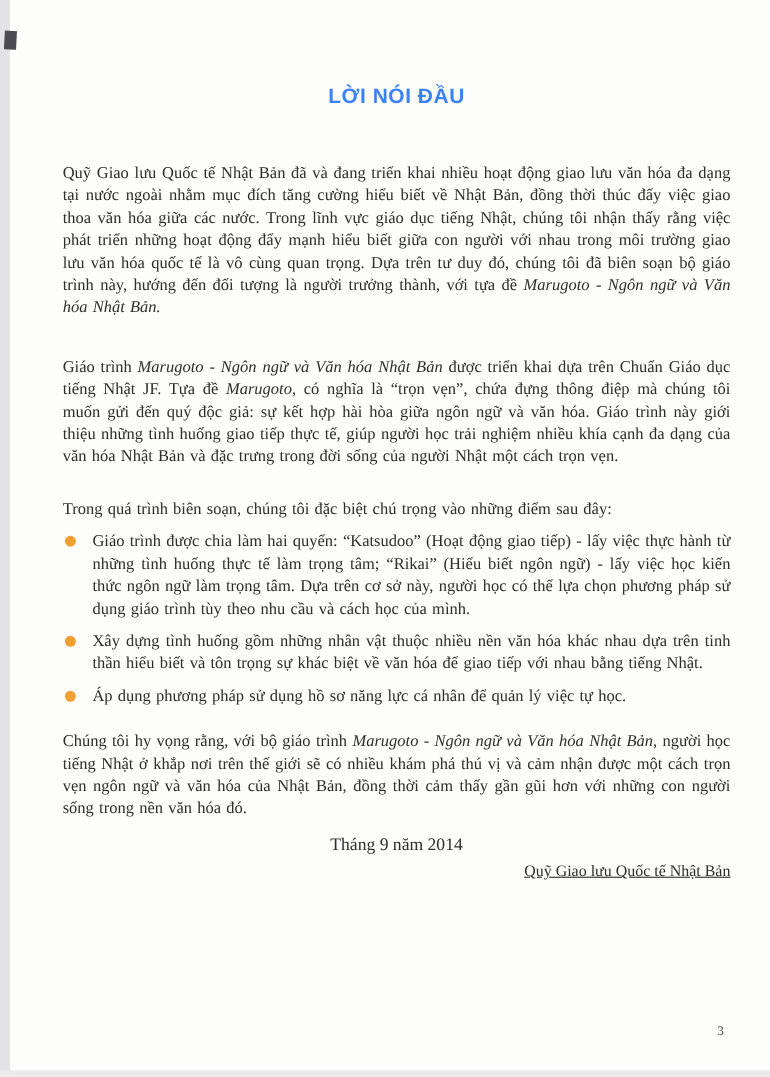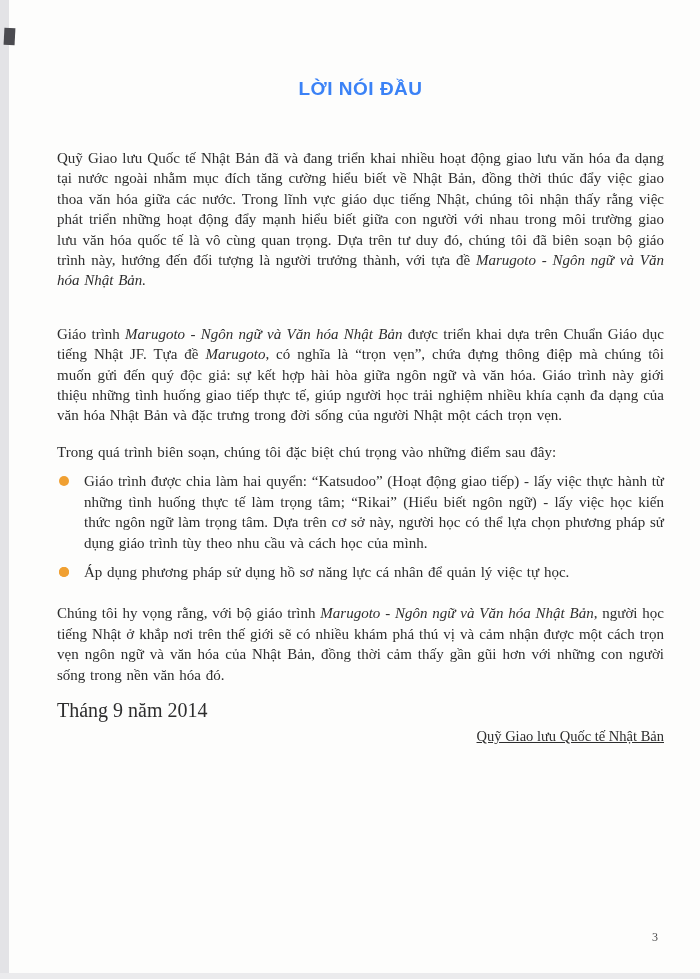--- a/index.html
+++ b/index.html
@@ -31,30 +31,30 @@
     text-align:center; color:#3b82f6;
     margin:78px 0 0 0;
   }
   p, li {
     font-size:15px; line-height:20.4px;
     text-align:justify; word-spacing:1px;
     margin:0;
   }
   .p1 { margin-top:48px; }
   .p2 { margin-top:33px; }
-  .intro { margin-top:16px; }
+  .intro { margin-top:27px; }
   ul.points { list-style:none; margin:9px 0 0 0; padding:0; }
   ul.points li { position:relative; padding-left:27px; margin-top:9px; }
   .dot {
     position:absolute; left:2px; top:5px;
     width:10px; height:10px; border-radius:50%;
     background:#F0A032;
   }
   .closing { margin-top:21px; }
-  .sig-date { margin-top:14px; text-align:left; font-size:20px; }
+  .sig-date { margin-top:14px; text-align:center; font-size:16px; }
   .sig-name { margin-top:6px;  text-align:right; font-size:14.5px;text-decoration:underline; }
   .page-num {
     position:absolute; right:42px; bottom:34px;
     font-size:12px; color:#4a4a4a;
   }
   i { font-style:italic; }
 </style>
 </head>
 <body>
 
@@ -72,20 +72,21 @@
 
     <p class="intro">Trong quá trình biên soạn, chúng tôi đặc biệt chú trọng vào những điểm sau đây:</p>
 
     <ul class="points">
       <li>
         <span class="dot" style="background: rgb(240, 160, 50);"></span>
         <span>Giáo trình được chia làm hai quyển: “Katsudoo” (Hoạt động giao tiếp) - lấy việc thực hành từ những tình huống thực tế làm trọng tâm; “Rikai” (Hiểu biết ngôn ngữ) - lấy việc học kiến thức ngôn ngữ làm trọng tâm. Dựa trên cơ sở này, người học có thể lựa chọn phương pháp sử dụng giáo trình tùy theo nhu cầu và cách học của mình.</span>
       </li>
       <li>
         <span class="dot" style="background: rgb(240, 160, 50);"></span>
+        <span>Xây dựng tình huống gồm những nhân vật thuộc nhiều nền văn hóa khác nhau dựa trên tinh thần hiểu biết và tôn trọng sự khác biệt về văn hóa để giao tiếp với nhau bằng tiếng Nhật.</span>
       </li>
       <li>
         <span class="dot" style="background: rgb(240, 160, 50);"></span>
         <span>Áp dụng phương pháp sử dụng hồ sơ năng lực cá nhân để quản lý việc tự học.</span>
       </li>
     </ul>
 
     <p class="closing">Chúng tôi hy vọng rằng, với bộ giáo trình <i>Marugoto - Ngôn ngữ và Văn hóa Nhật Bản</i>, người học tiếng Nhật ở khắp nơi trên thế giới sẽ có nhiều khám phá thú vị và cảm nhận được một cách trọn vẹn ngôn ngữ và văn hóa của Nhật Bản, đồng thời cảm thấy gần gũi hơn với những con người sống trong nền văn hóa đó.</p>
 
     <div class="sig-date">Tháng 9 năm 2014</div>

